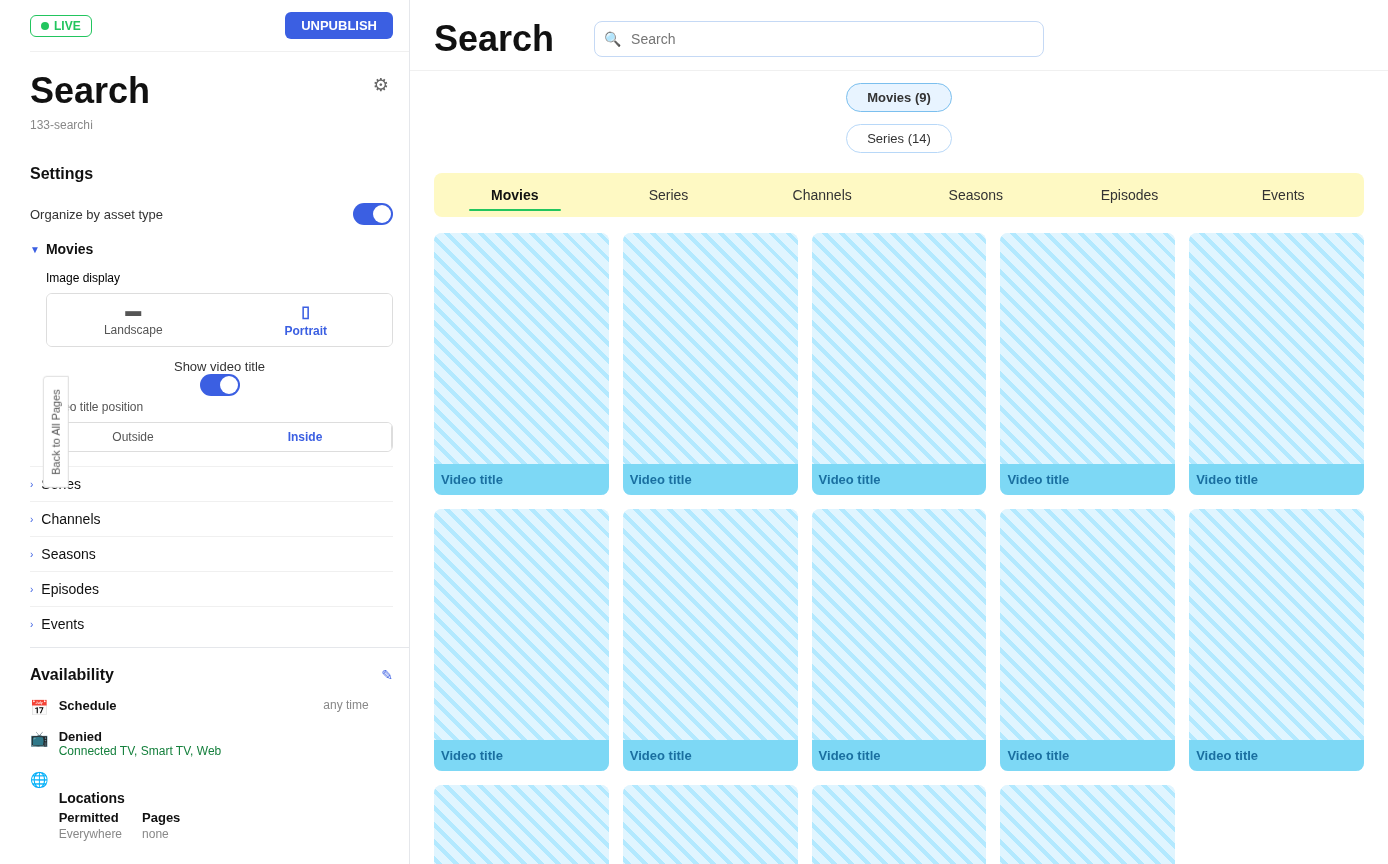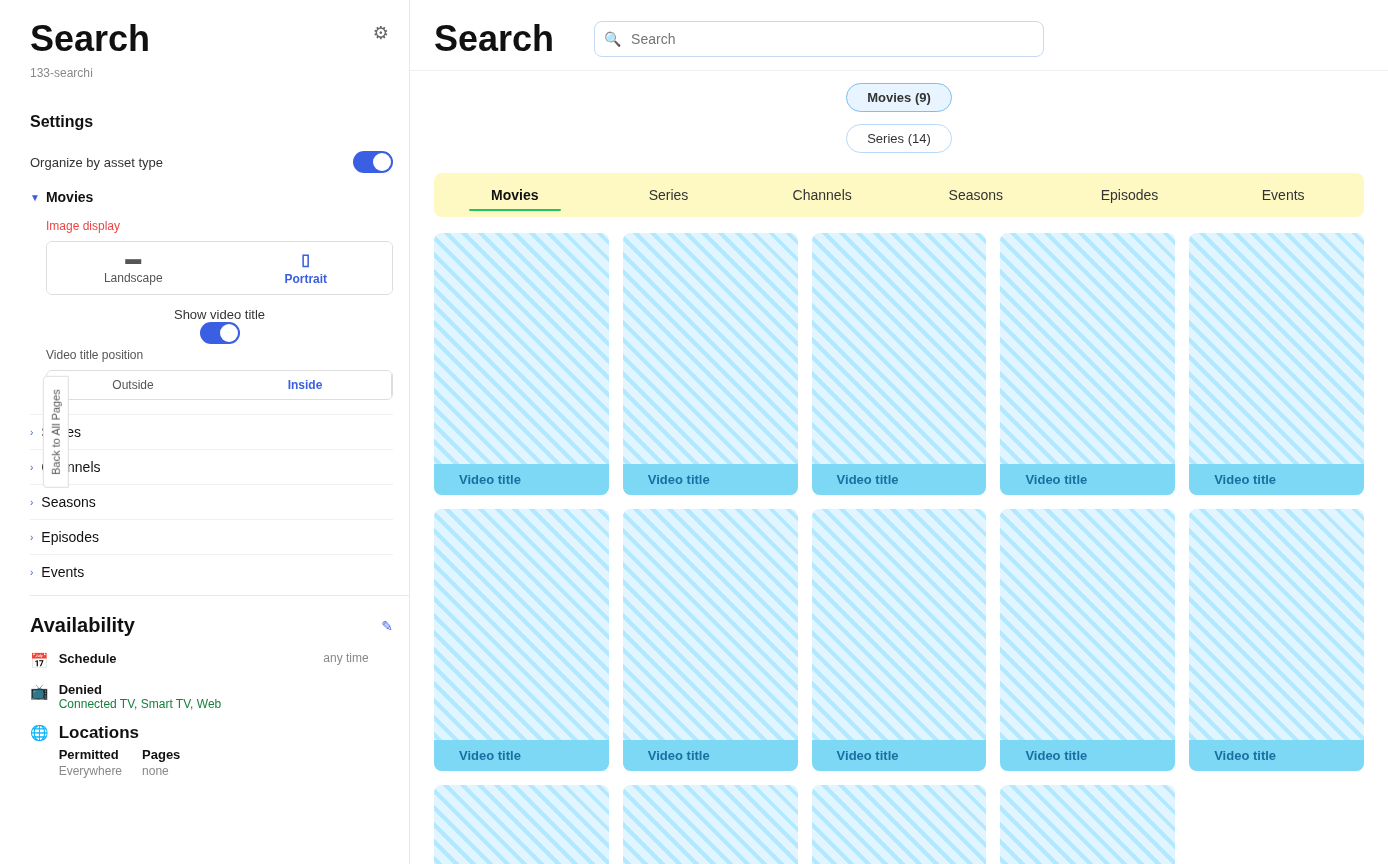--- a/index.html
+++ b/index.html
@@ -156,21 +156,21 @@
       color: #3b5fe2;
     }
     .collapse-label {
       font-size: 14px;
       font-weight: 600;
       color: #111;
     }
 
     .image-display-label {
       font-size: 12px;
-      color: #ef4444;
+      color: #000000;
       margin: 10px 0 8px 0;
     }
 
     .image-display-toggle {
       display: flex;
       border: 1px solid #ddd;
       border-radius: 6px;
       overflow: hidden;
       margin-bottom: 12px;
     }
@@ -257,21 +257,21 @@
       border-top: 1px solid #e5e7eb;
       margin-top: 6px;
     }
     .availability-heading-row {
       display: flex;
       align-items: center;
       justify-content: space-between;
       margin-bottom: 14px;
     }
     .availability-heading {
-      font-size: 20px;
+      font-size: 16px;
       font-weight: 700;
       color: #111;
     }
     .avail-edit-icon {
       color: #3b5fe2;
       font-size: 14px;
       cursor: pointer;
     }
 
     .avail-row {
@@ -452,33 +452,40 @@
         #e0f5ff 12px
       );
       position: relative;
     }
     .video-title-overlay {
       position: absolute;
       bottom: 0;
       left: 0;
       right: 0;
       background: #7dd8f5;
-      padding: 8px 25px;
+      padding: 8px 7px;
       font-size: 13px;
       font-weight: 600;
       color: #1a6fa0;
     }
   </style>
 </head>
 <body>
 
 <div class="back-tab">Back to All Pages</div>
 
 <div class="sidebar">
 
+  <div class="sidebar-top-bar">
+    <div class="live-badge">
+      <span class="live-dot"></span>
+      <span>LIVE</span>
+    </div>
+    <button class="unpublish-btn">UNPUBLISH</button>
+  </div>
 
   <div class="sidebar-title-row">
     <span class="sidebar-title">Search</span>
     <button class="gear-icon-btn">
       <span>⚙</span>
     </button>
   </div>
   <div class="sidebar-slug">
     <span>133-search</span>
     <span>ℹ</span>
@@ -567,21 +574,21 @@
       <span class="avail-icon">📺</span>
       <div class="avail-content">
         <div style="font-size:13px;font-weight:600;color:#111;">Denied</div>
         <div style="font-size:12px;color:#15803d;">Connected TV, Smart TV, Web</div>
       </div>
     </div>
 
     <div class="locations-row">
       <span class="avail-icon">🌐</span>
       <div>
-        <div style="font-size:17px;font-weight:600;color:#111;margin-bottom:4px;">Locations</div>
+        <div style="font-size:14px;font-weight:600;color:#111;margin-bottom:4px;margin-top:20px;">Locations</div>
         <div class="locations-grid">
           <span class="loc-label">Permitted</span>
           <span class="loc-label">Pages</span>
           <span class="loc-val">Everywhere</span>
           <span class="loc-val">none</span>
         </div>
       </div>
     </div>
   </div>
 

